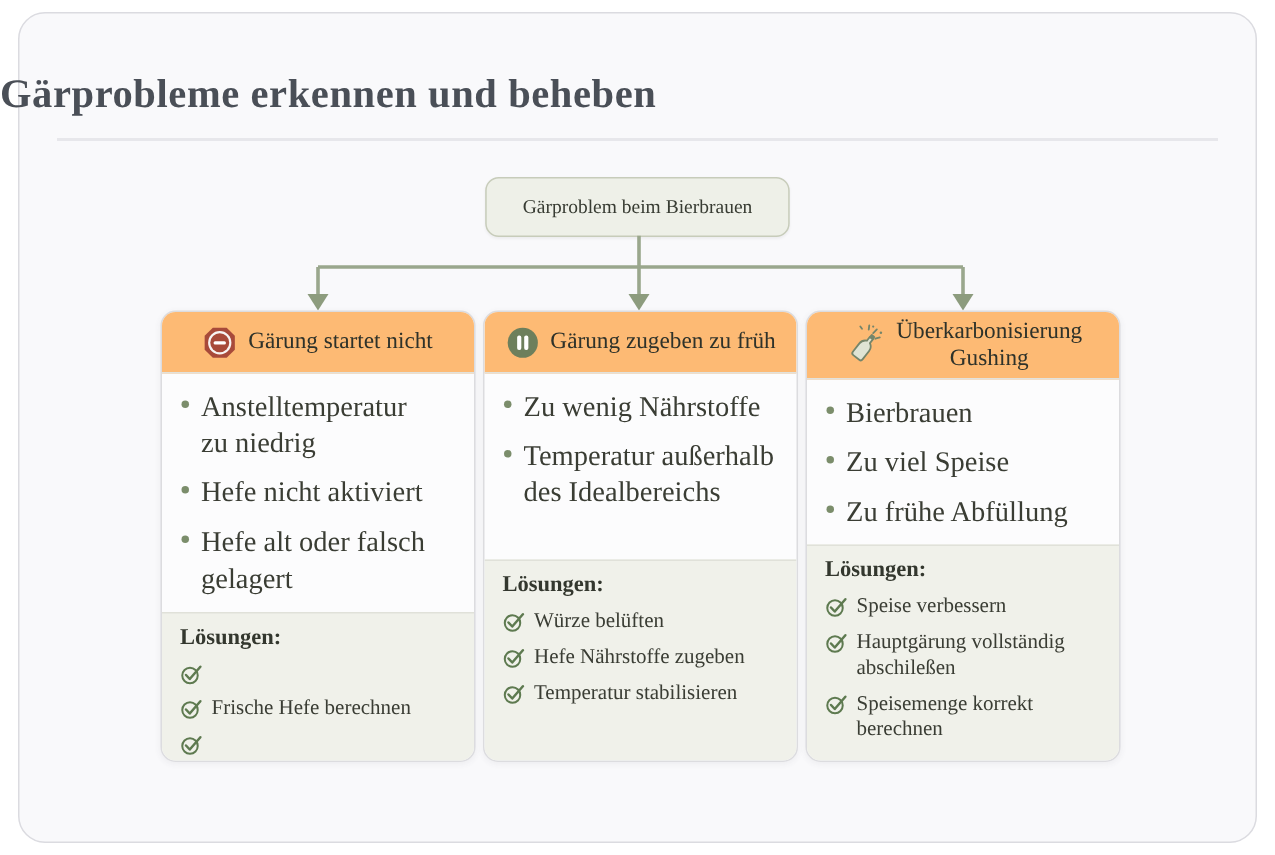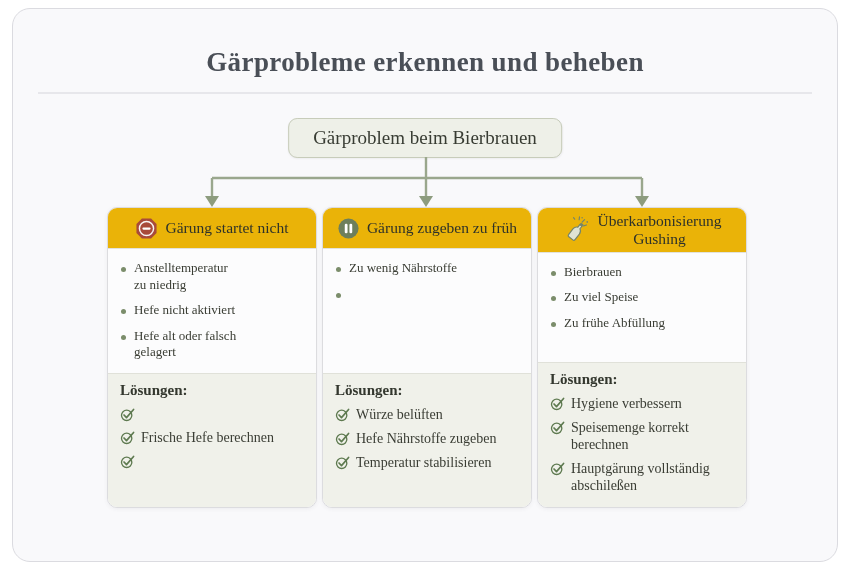--- a/index.html
+++ b/index.html
@@ -7,57 +7,57 @@
     width:850px;height:570px;position:relative;overflow:hidden;
     background:#ffffff;
     font-family:"Liberation Serif","DejaVu Serif",serif;
   }
   .panel{
     position:absolute;left:12px;top:8px;width:826px;height:554px;
     background:#f9f9fb;border:1.5px solid #dbdbe0;border-radius:18px;
     box-sizing:border-box;
   }
   .page-title{
-    position:absolute;top:47px;left:0;width:850px;text-align:center;
+    position:absolute;top:47px;left:0;width:850px;
     font-size:27px;font-weight:700;color:#4a4f57;letter-spacing:.4px;
   }
   .title-divider{
     position:absolute;top:92px;left:38px;width:774px;height:2px;background:#e7e7eb;
   }
   .root-node{
     position:absolute;top:118px;left:50%;transform:translateX(-50%);
     background:#eef0e8;border:1.5px solid #c7ccba;border-radius:9px;
-    padding:0 24px;height:40px;line-height:38px;font-size:19px;color:#383c33;
+    padding:0 24px;height:40px;line-height:38px;font-size:13px;color:#383c33;
     box-sizing:border-box;white-space:nowrap;box-shadow:0 1px 2px rgba(0,0,0,.05);
   }
   .connector{position:absolute;top:157px;left:0;}
   .cards-row{
     position:absolute;top:207px;left:107px;width:640px;display:flex;gap:5px;
   }
   .card{
     width:210px;height:301px;background:#fcfcfd;
     border:1px solid #dcdcdf;border-radius:10px;
     box-shadow:0 1px 4px rgba(70,70,80,.07);
     display:grid;grid-template-rows:auto 1fr minmax(134px,auto);
     box-sizing:border-box;overflow:hidden;
   }
   .card-header{
-    background:#eab308;border-bottom:1px solid #e2e2dc;
+    background:#fdba74;border-bottom:1px solid #e2e2dc;
     display:flex;align-items:center;justify-content:center;gap:7px;
     padding:4px 6px;min-height:41px;box-sizing:border-box;
   }
   .card-title{
     font-size:15.5px;color:#2e322a;line-height:1.15;text-align:center;white-space:pre-line;
   }
   .hdr-icon{flex:none;display:flex;}
   .card-body{padding:11px 10px 0 13px;}
   .problems,.solutions{list-style:none;margin:0;padding:0;}
   .problem-item{display:flex;gap:8px;margin-bottom:9px;}
   .bullet{flex:none;width:5px;height:5px;border-radius:50%;background:#7b8d6b;margin-top:7px;}
-  .problem-text{font-size:13px;line-height:1.27;color:#3a3d34;white-space:pre-line;}
+  .problem-text{font-size:19px;line-height:1.27;color:#3a3d34;white-space:pre-line;}
   .card-solutions{
     background:#f0f1ea;border-top:1px solid #e0e1d9;
     padding:7px 8px 6px 12px;box-sizing:border-box;
   }
   .solutions-heading{font-size:15px;font-weight:700;color:#33372e;margin:1px 0 7px;}
   .solution-item{display:flex;gap:6px;margin-bottom:7px;align-items:flex-start;}
   .check-icon{flex:none;margin-top:1px;display:flex;}
   .solution-text{font-size:14px;line-height:1.22;color:#3a3d34;white-space:pre-line;}
 </style>
 </head>
@@ -161,20 +161,22 @@
       <span class="card-title">Gärung zugeben zu früh</span>
     </div>
     <div class="card-body">
       <ul class="problems">
         <li class="problem-item">
           <span class="bullet"></span>
           <span class="problem-text">Zu wenig Nährstoffe</span>
         </li>
         <li class="problem-item">
           <span class="bullet"></span>
+          <span class="problem-text">Temperatur außerhalb
+des Idealbereichs</span>
         </li>
       </ul>
     </div>
     <div class="card-solutions">
       <div class="solutions-heading">Lösungen:</div>
       <ul class="solutions">
         <li class="solution-item">
           <span class="check-icon">
             <svg width="15" height="15" viewBox="0 0 18 18">
                 <circle cx="8" cy="10" r="6.2" fill="none" stroke="#5e7a50" stroke-width="1.6"></circle>
@@ -245,39 +247,39 @@
     <div class="card-solutions">
       <div class="solutions-heading">Lösungen:</div>
       <ul class="solutions">
         <li class="solution-item">
           <span class="check-icon">
             <svg width="15" height="15" viewBox="0 0 18 18">
                 <circle cx="8" cy="10" r="6.2" fill="none" stroke="#5e7a50" stroke-width="1.6"></circle>
                 <path d="M4.8 9.6 l3 3.2 L16.3 3" fill="none" stroke="#5e7a50" stroke-width="2" stroke-linecap="round" stroke-linejoin="round"></path>
               </svg>
           </span>
-          <span class="solution-text">Hygiene verbessern</span>
+          <span class="solution-text">Speise verbessern</span>
+        </li>
+        <li class="solution-item">
+          <span class="check-icon">
+            <svg width="15" height="15" viewBox="0 0 18 18">
+                <circle cx="8" cy="10" r="6.2" fill="none" stroke="#5e7a50" stroke-width="1.6"></circle>
+                <path d="M4.8 9.6 l3 3.2 L16.3 3" fill="none" stroke="#5e7a50" stroke-width="2" stroke-linecap="round" stroke-linejoin="round"></path>
+              </svg>
+          </span>
+          <span class="solution-text">Hauptgärung vollständig
+abschileßen</span>
         </li>
         <li class="solution-item">
           <span class="check-icon">
             <svg width="15" height="15" viewBox="0 0 18 18">
                 <circle cx="8" cy="10" r="6.2" fill="none" stroke="#5e7a50" stroke-width="1.6"></circle>
                 <path d="M4.8 9.6 l3 3.2 L16.3 3" fill="none" stroke="#5e7a50" stroke-width="2" stroke-linecap="round" stroke-linejoin="round"></path>
               </svg>
           </span>
           <span class="solution-text">Speisemenge korrekt
 berechnen</span>
         </li>
-        <li class="solution-item">
-          <span class="check-icon">
-            <svg width="15" height="15" viewBox="0 0 18 18">
-                <circle cx="8" cy="10" r="6.2" fill="none" stroke="#5e7a50" stroke-width="1.6"></circle>
-                <path d="M4.8 9.6 l3 3.2 L16.3 3" fill="none" stroke="#5e7a50" stroke-width="2" stroke-linecap="round" stroke-linejoin="round"></path>
-              </svg>
-          </span>
-          <span class="solution-text">Hauptgärung vollständig
-abschileßen</span>
-        </li>
       </ul>
     </div>
   </div>
 
 </div>
 
 </body></html>

